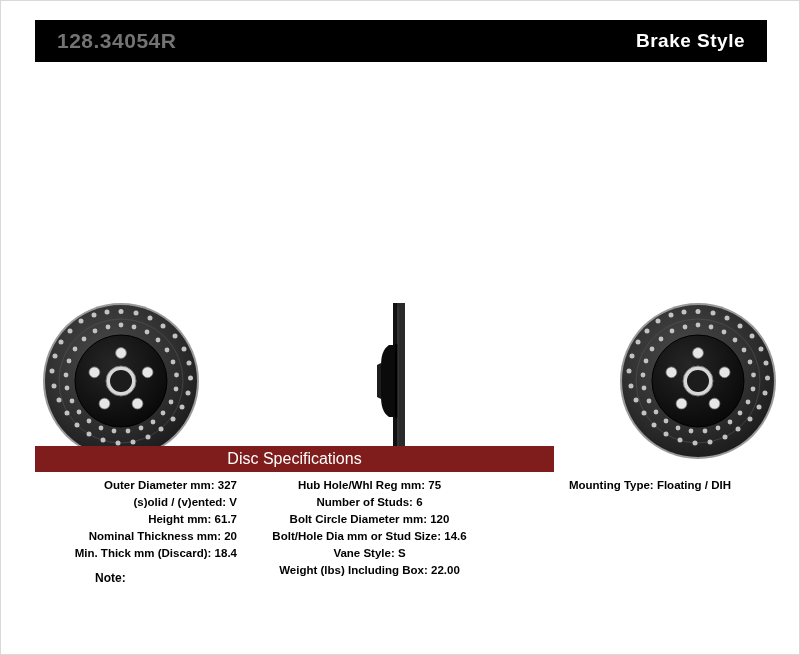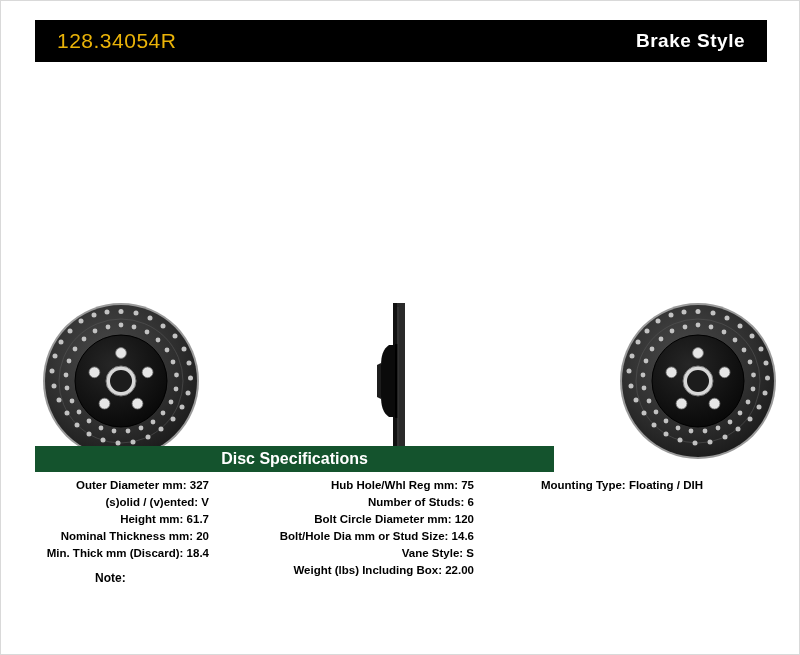--- a/index.html
+++ b/index.html
@@ -31,23 +31,23 @@
     width: 732px;
     height: 42px;
     background: #000000;
     display: flex;
     align-items: center;
     justify-content: space-between;
     padding: 0 22px;
     box-sizing: border-box;
   }
   .header-part {
-    color: #eab308;
+    color: #737373;
     font-size: 21px;
-    font-weight: normal;
+    font-weight: bold;
     letter-spacing: 0.5px;
   }
   .header-title {
     color: #ffffff;
     font-size: 19px;
     font-weight: bold;
     letter-spacing: 0.5px;
   }
 
   
@@ -59,42 +59,42 @@
   .rotor-right { left: 617px; top: 300px; }
   .rotor-side  { left: 372px; top: 300px; }
 
   
   .spec-header {
     position: absolute;
     left: 34px;
     top: 445px;
     width: 519px;
     height: 26px;
-    background: #14532d;
+    background: #7f1d1d;
     color: #ffffff;
     font-size: 16px;
-    font-weight: bold;
+    font-weight: normal;
     display: flex;
     align-items: center;
     justify-content: center;
   }
   .spec-cols {
     position: absolute;
-    left: 18px;
+    left: 46px;
     top: 476px;
     width: 732px;
     display: flex;
   }
   .spec-col {
     font-size: 11.5px;
     line-height: 17px;
     font-weight: bold;
   }
   .spec-col-1 { width: 190px; text-align: right; }
-  .spec-col-2 { width: 265px; text-align: right; }
+  .spec-col-2 { width: 265px; text-align: center; }
   .spec-col-3 { width: 277px; text-align: right; padding-right: 48px; box-sizing: border-box;}
   .spec-line { white-space: nowrap; }
 
   .note {
     position: absolute;
     left: 94px;
     top: 570px;
     font-size: 12px;
     font-weight: bold;
   }

